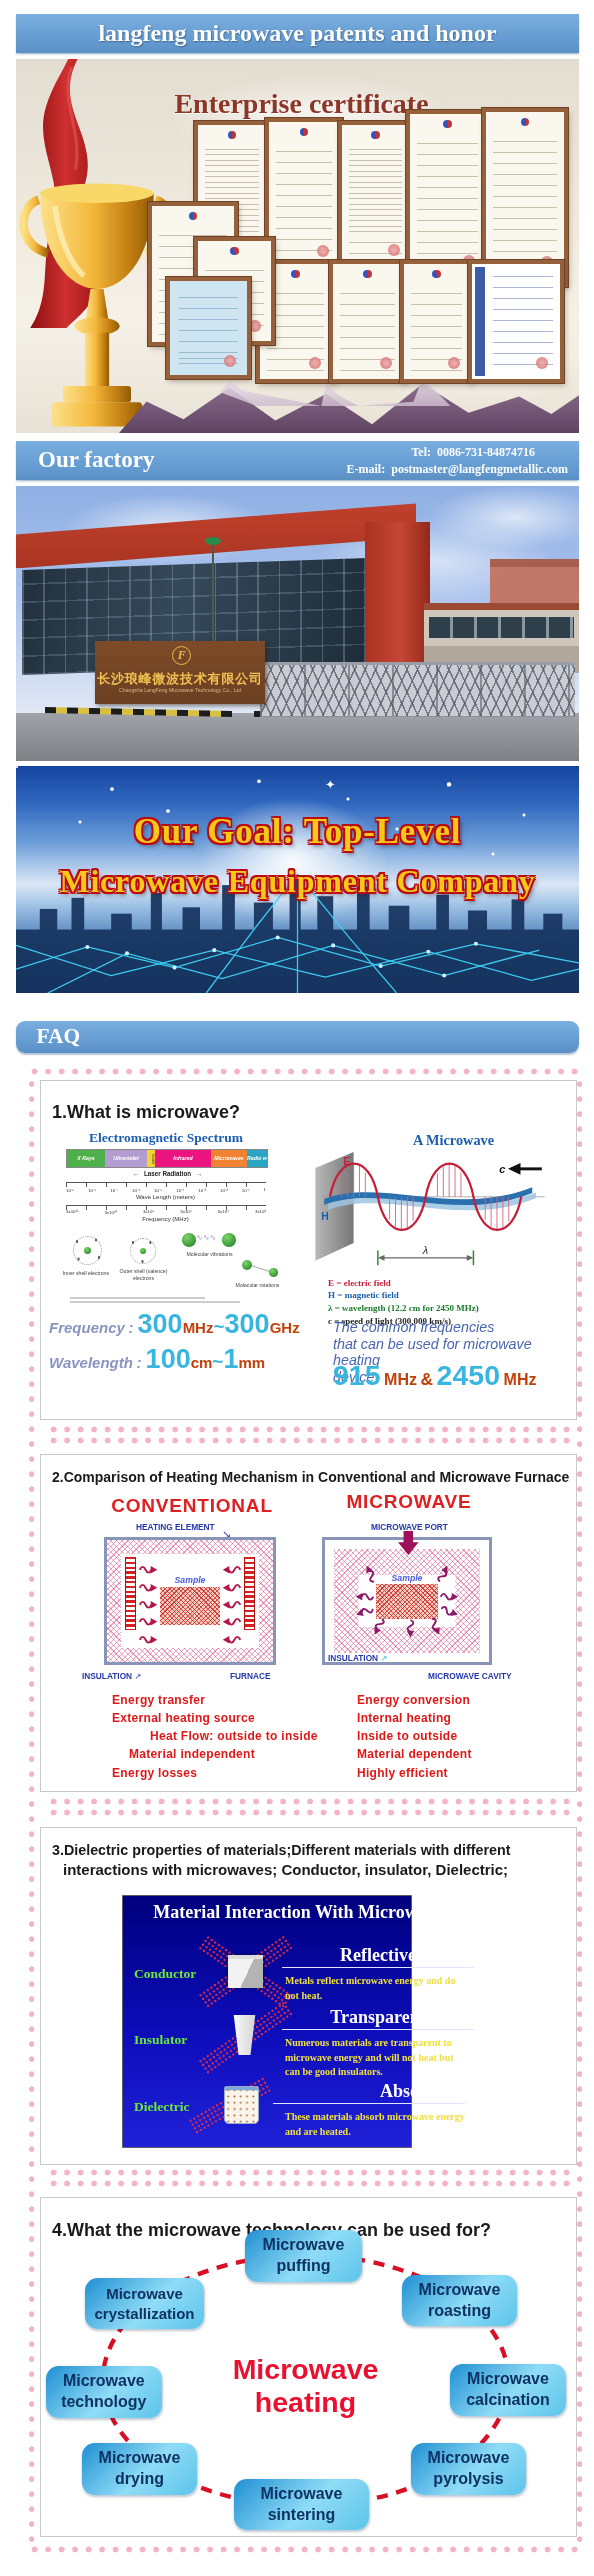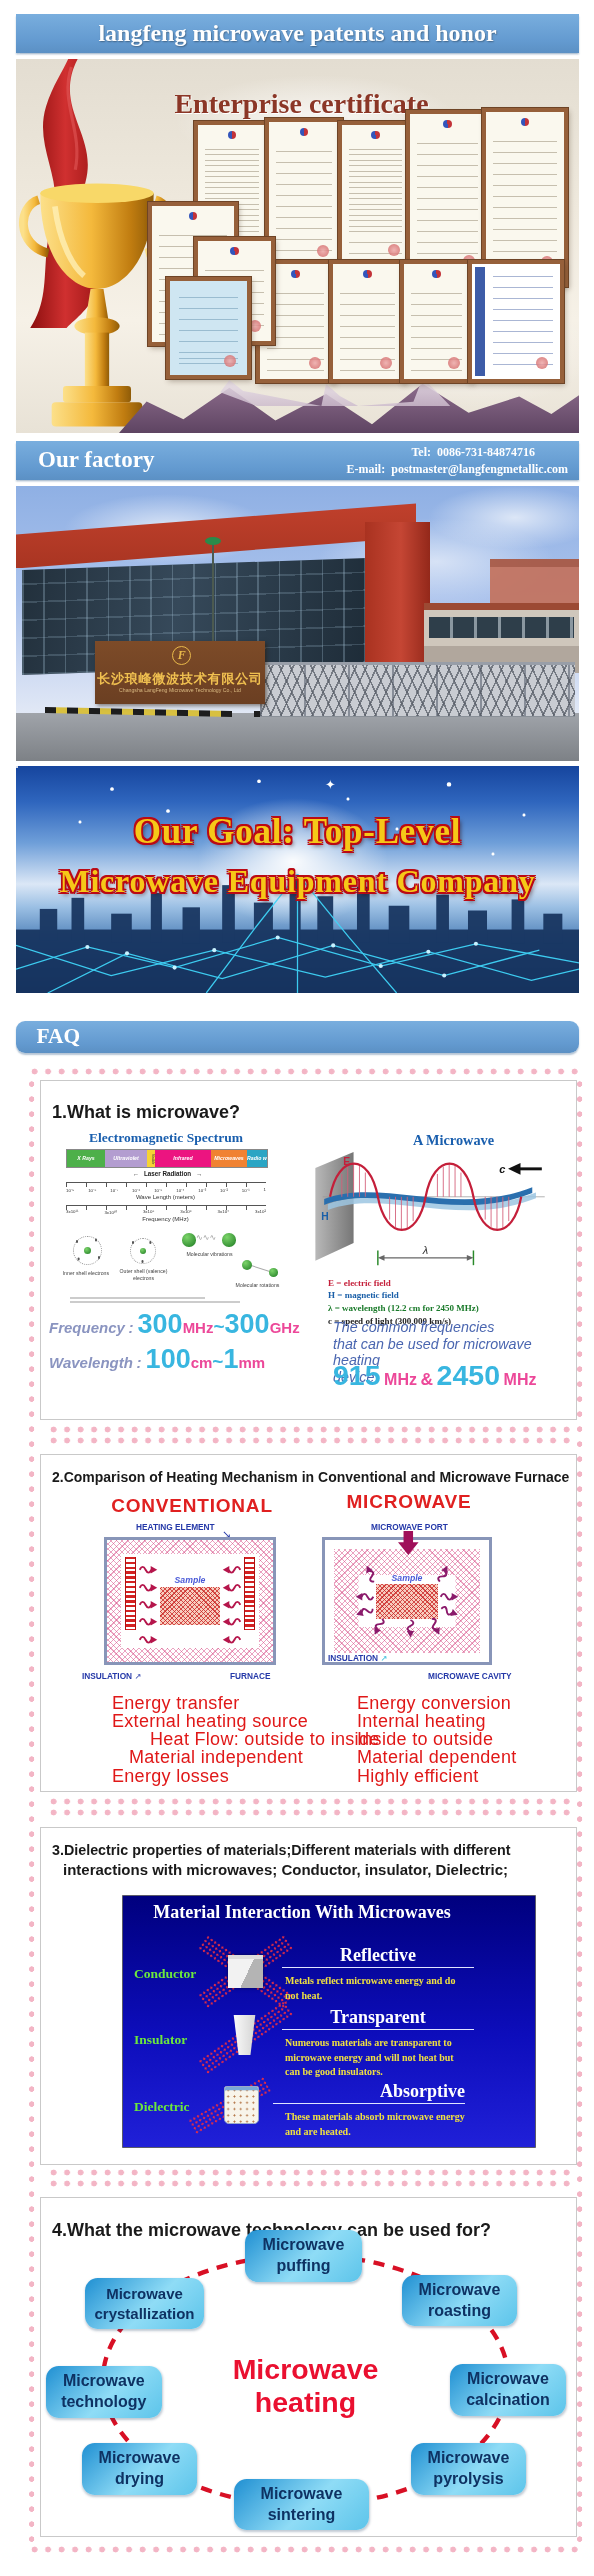--- a/index.html
+++ b/index.html
@@ -30,31 +30,31 @@
   .cert.iso .cbar{position:absolute;left:3.2px;top:3.2px;bottom:3.2px;width:10.3px;background:#3d5ca8;}
   .cert.iso .clines{margin-left:20.6px;background:repeating-linear-gradient(180deg,rgba(0,0,0,0) 0 4.8px,#aab6d4 4.8px 5.5px);}
   
   .xh{background-color:#fff;background-image:
       repeating-linear-gradient(45deg,rgba(214,70,130,.5) 0 0.8px,rgba(0,0,0,0) 0.8px 4px),
       repeating-linear-gradient(-45deg,rgba(214,70,130,.5) 0 0.8px,rgba(0,0,0,0) 0.8px 4px);}
   .xhr{background-color:#f7cdbf;background-image:
       repeating-linear-gradient(45deg,rgba(200,30,30,.75) 0 0.8px,rgba(0,0,0,0) 0.8px 3.2px),
       repeating-linear-gradient(-45deg,rgba(200,30,30,.75) 0 0.8px,rgba(0,0,0,0) 0.8px 3.2px);}
   .blab{position:absolute;color:#2438a8;font-weight:bold;font-size:8.3px;white-space:nowrap;}
-  .rlist{position:absolute;color:#e01818;font-weight:normal;font-size:18px;letter-spacing:0.3px;white-space:nowrap;}
+  .rlist{position:absolute;color:#e01818;font-weight:bold;font-size:12px;letter-spacing:0.3px;white-space:nowrap;}
   .sq{position:absolute;width:19px;height:9.5px;overflow:visible;}
   
   .bandtxt{font-size:5.2px;font-style:italic;font-weight:bold;color:#fff;text-align:center;
            overflow:hidden;white-space:nowrap;line-height:17.4px;}
   .scaleline{position:absolute;height:4px;border-top:0.8px solid #555;
       background:repeating-linear-gradient(90deg,#555 0 0.8px,rgba(0,0,0,0) 0.8px 20px);}
   .ticks{position:absolute;display:flex;justify-content:space-between;font-size:4.4px;color:#333;}
   .lfreq{font-style:italic;font-size:15px;color:#8a94c0;font-weight:bold;}
   .cyan{color:#38b6e0;font-weight:bold;}
-  .unit{color:#ec4899;font-weight:bold;}
+  .unit{color:#c2410c;font-weight:bold;}
   .laser{font-size:6.3px;color:#222;font-weight:bold;}
   .laser::before{content:"←";margin-right:3.2px;} .laser::after{content:"→";margin-left:3.2px;}
   .gball{background:radial-gradient(circle at 35% 30%,#7cd46a,#1d7a22);border-radius:50%;position:absolute;}
   .mlab{position:absolute;font-size:5.2px;color:#444;text-align:center;line-height:1.25;}
   
   #mpanel{position:absolute;background:linear-gradient(180deg,#00007e 0%,#0d0dbb 55%,#2020d8 100%);
           box-shadow:0 0 0 0.8px #334;}
   .mih{position:absolute;color:#fff;font-family:"Liberation Serif",serif;font-weight:bold;font-size:18px;
        text-align:center;border-bottom:1.6px solid #dfe4ff;padding-bottom:0.8px;}
   .mid{position:absolute;color:#f0e040;font-family:"Liberation Serif",serif;font-weight:bold;
@@ -538,21 +538,21 @@
     <div class="rlist" style="left:316px;top:256px;">Internal heating</div>
     <div class="rlist" style="left:316px;top:274px;">Inside to outside</div>
     <div class="rlist" style="left:316px;top:292px;">Material dependent</div>
     <div class="rlist" style="left:316px;top:311px;">Highly efficient</div>
   </div>
 
   <div class="fbox" style="left:40px;top:1827px;width:535px;height:336px;">
     <div class="qtitle" style="left:11px;top:14.3px;font-size:14.3px;">3.Dielectric properties of materials;Different materials with different</div>
     <div class="qtitle" style="left:22px;top:33px;font-size:15px;">interactions with microwaves; Conductor, insulator, Dielectric;</div>
 
-    <div id="mpanel" style="left:82px;top:68px;width:412px;height:251px;">
+    <div id="mpanel" style="left:82px;top:68px;width:288px;height:251px;">
       <div class="abs" style="left:0;top:6.3px;width:358px;text-align:center;color:#fff;font-family:'Liberation Serif',serif;font-weight:bold;font-size:18px;">Material Interaction With Microwaves</div>
 
       <div class="beam" style="left:70px;top:67px;width:105px;transform:rotate(35deg);"></div>
       <div class="beam" style="left:70px;top:67px;width:105px;transform:rotate(-35deg);"></div>
       <div class="abs" style="left:105px;top:59px;width:35px;height:33px;
            background:linear-gradient(115deg,#f2f2f2 55%,#b4b4b4 55%);box-shadow:inset 0 4px 0 #dcdcdc,0 0 3.2px rgba(0,0,0,.5);"></div>
       <div class="mim" style="left:11px;top:70px;">Conductor</div>
       <div class="mih" style="left:159px;top:49px;width:192px;">Reflective</div>
       <div class="mid" style="left:162px;top:78px;width:186px;">Metals reflect microwave energy and do not heat.</div>
 

